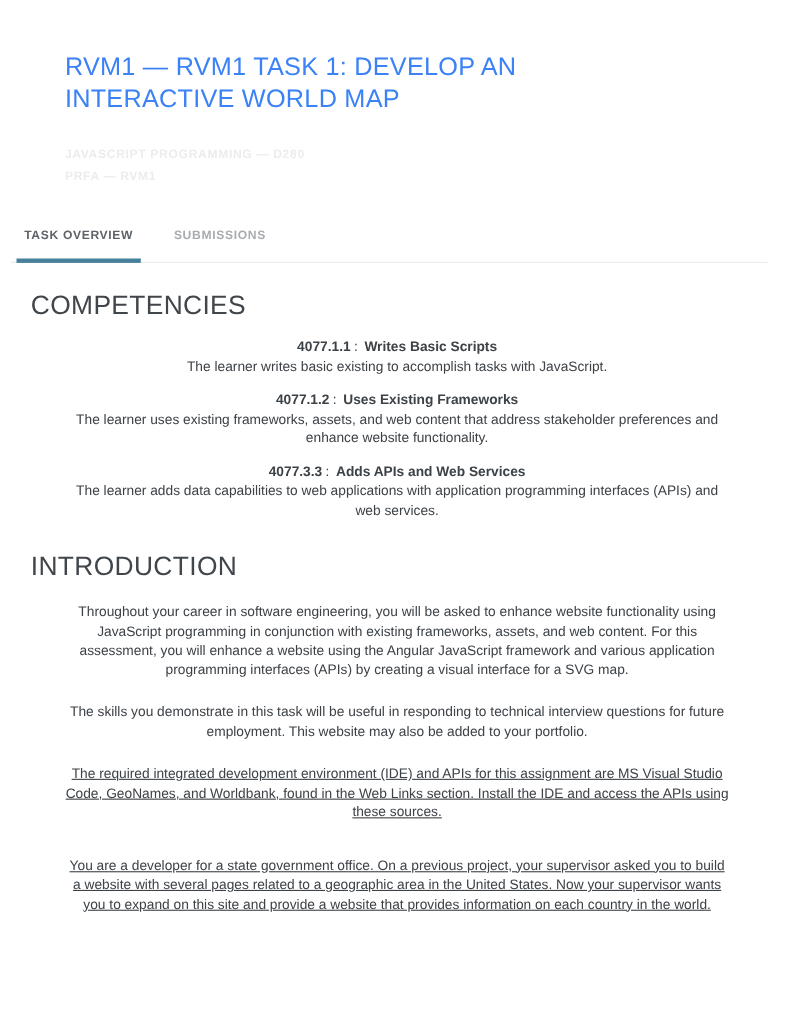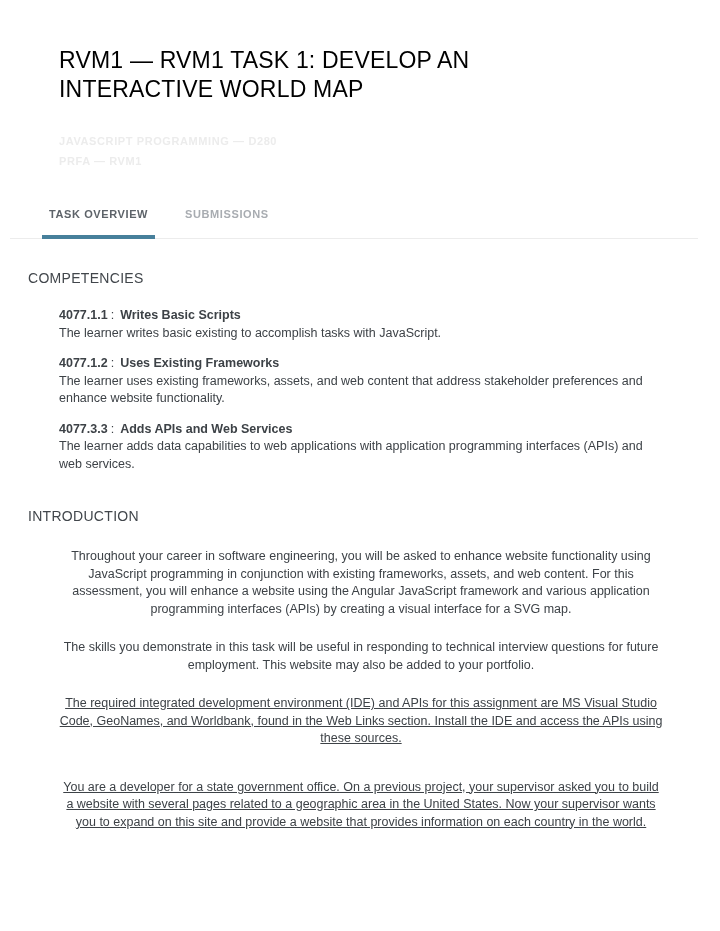--- a/index.html
+++ b/index.html
@@ -13,21 +13,21 @@
     overflow: hidden;
   }
   .page { position: absolute; inset: 0; background: #ffffff; }
 
   
   .header { margin: 46px 60px 0 59px; }
   .page-title {
     font-size: 23px;
     line-height: 29px;
     font-weight: 400;
-    color: #000000;
+    color: #3b82f6;
     letter-spacing: 0.2px;
     max-width: 545px;
     text-transform: uppercase;
   }
   .subtitles { margin-top: 27px; }
   .subtitle {
     font-size: 11px;
     font-weight: 700;
     letter-spacing: 0.6px;
     color: #ececec;
@@ -38,21 +38,21 @@
   
   .tabbar { position: relative; margin-top: 34px; height: 34px; }
   .tabbar .divider {
     position: absolute;
     left: 10px;
     right: 22px;
     bottom: 0;
     height: 1px;
     background: #ececec;
   }
-  .tabs { display: flex; margin-left: 42px; height: 100%; }
+  .tabs { display: flex; margin-left: 15px; height: 100%; }
   .tab {
     position: relative;
     padding: 0 7px;
     margin-right: 23px;
     font-size: 11px;
     font-weight: 700;
     letter-spacing: 0.6px;
     color: #a8acb1;
     text-transform: uppercase;
     display: flex;
@@ -69,32 +69,32 @@
     bottom: 0;
     height: 4px;
     background: #47809b;
     z-index: 2;
   }
 
   
   .content { margin-top: 27px; }
   .section-heading {
     margin-left: 28px;
-    font-size: 14px;
+    font-size: 24px;
     line-height: 24px;
     font-weight: 400;
     color: #41464b;
     letter-spacing: 0.3px;
     text-transform: uppercase;
   }
   .section-body { margin-left: 59px; width: 604px; }
   .body-text { font-size: 12.5px; line-height: 17.5px; color: #3d4247; }
 
   
-  .competencies .section-body { margin-top: 17px; }
+  .competencies .section-body { margin-top: 17px; text-align: center; }
   .competency { margin-bottom: 13px; }
   .competency-label { font-weight: 700; color: #3d4247; }
   .comp-sep { font-weight: 400; margin: 0 6px 0 3px; }
 
   
   .section-block { margin-top: 31px; }
   .section-block .section-body { margin-top: 20px; }
   .paragraph { margin-bottom: 21px; text-align: center; }
   .paragraph:last-child { margin-bottom: 0; text-decoration: underline; }
 </style>

